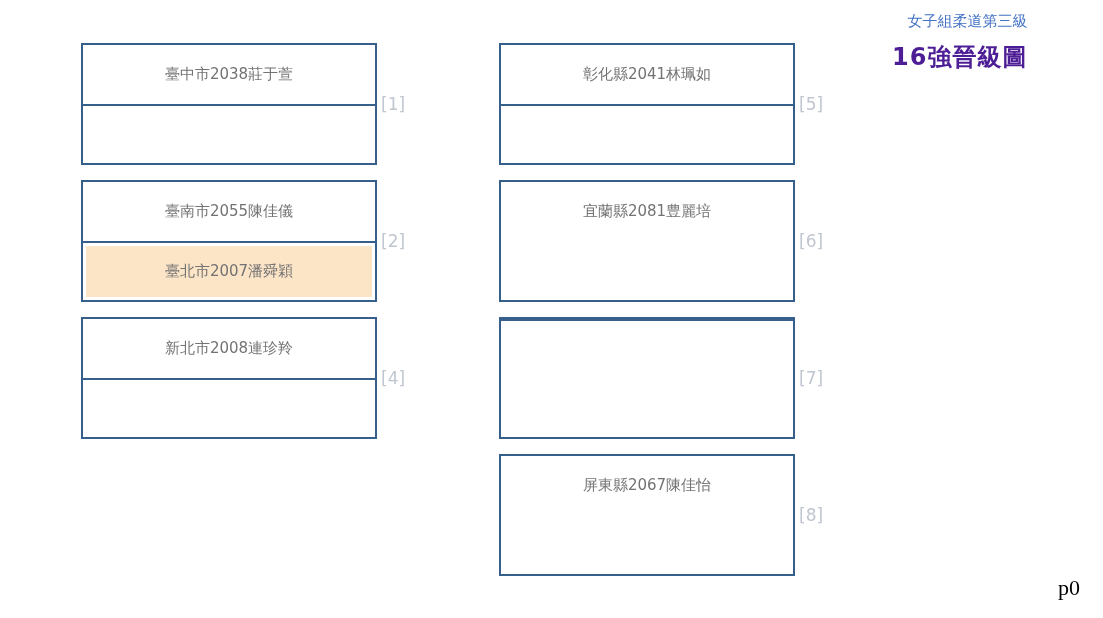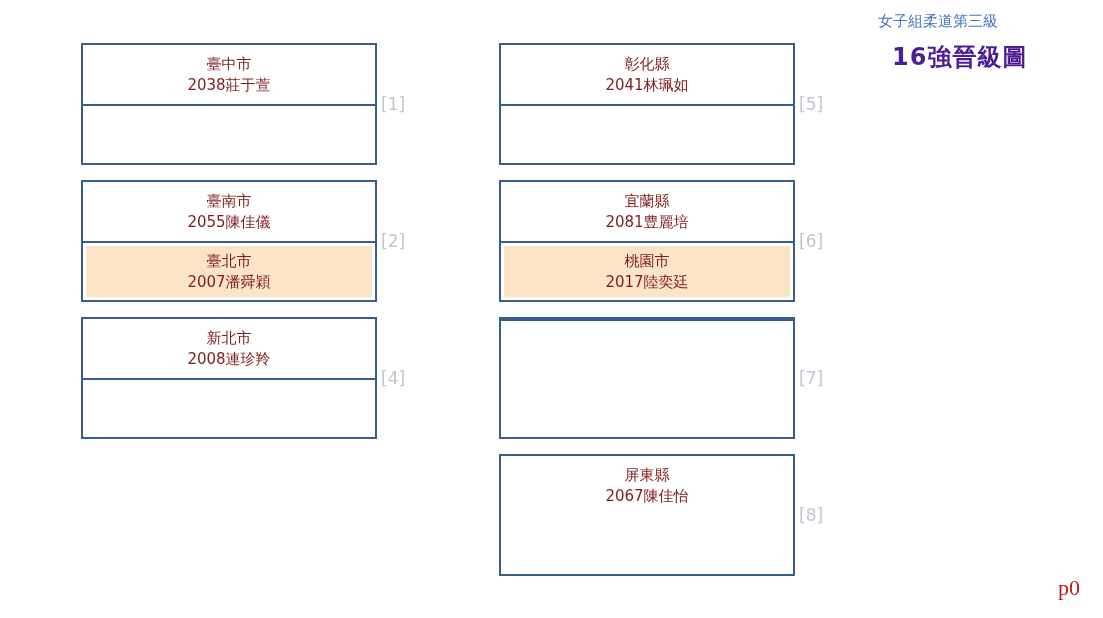--- a/index.html
+++ b/index.html
@@ -24,46 +24,46 @@
     background: #ffffff;
   }
   .slot {
     height: 50%;
     box-sizing: border-box;
     padding: 3px;
   }
   .slot.bottom { border-top: 2px solid #375F8C; }
   .slot-inner {
     height: 100%;
-    display: flex; flex-direction: column;
+    display: flex; 
     align-items: center; justify-content: center;
     font-size: 15px; line-height: 1.35;
-    color: #7f1d1d;
+    color: #737373;
     text-align: right;
   }
   .slot.hl .slot-inner { background: #FCE4C6; }
   .match-label {
     position: absolute;
     left: 298px; top: 50%;
     transform: translateY(-50%);
     color: #C0C6D0;
     font-size: 17px;
     white-space: nowrap;
   }
-  .header { position: absolute; top: 12px; left: 878px; }
+  .header { position: absolute; top: 12px; left: 878px; text-align: right; }
   .subtitle { color: #4472C4; font-size: 15px; }
   .title {
     margin-top: 10px; margin-left: 14px;
     color: #4c1d95; font-size: 24px; font-weight: bold;
     letter-spacing: 1px;
   }
   .page-num {
     position: absolute; left: 1058px; top: 575px;
     font-family: "Liberation Serif", "DejaVu Serif", serif;
-    font-size: 22px; color: #b91c1c;
+    font-size: 22px; color: #000000;
   }
 </style>
 </head>
 <body>
 
 <div class="header">
   <div class="subtitle">女子組柔道第三級</div>
   <div class="title">16強晉級圖</div>
 </div>
 
@@ -138,26 +138,20 @@
     <span class="match-label">[5]</span>
   </div>
 
   <div class="match">
     <div class="slot top">
       <div class="slot-inner">
         <div>宜蘭縣</div>
         <div>2081豊麗培</div>
       </div>
     </div>
-    <div class="slot bottom hl">
-      <div class="slot-inner">
-        <div>桃園市</div>
-        <div>2017陸奕廷</div>
-      </div>
-    </div>
     <span class="match-label">[6]</span>
   </div>
 
   <div class="match">
     <div class="slot bottom">
       <div class="slot-inner">
         <div></div>
         <div></div>
       </div>
     </div>

